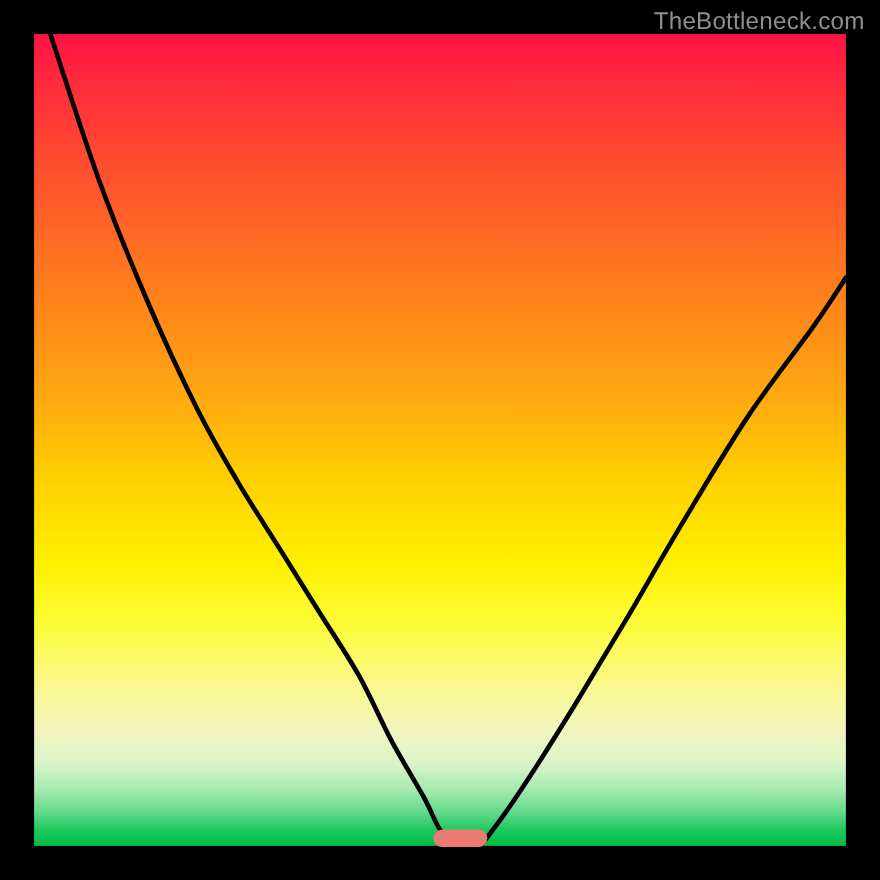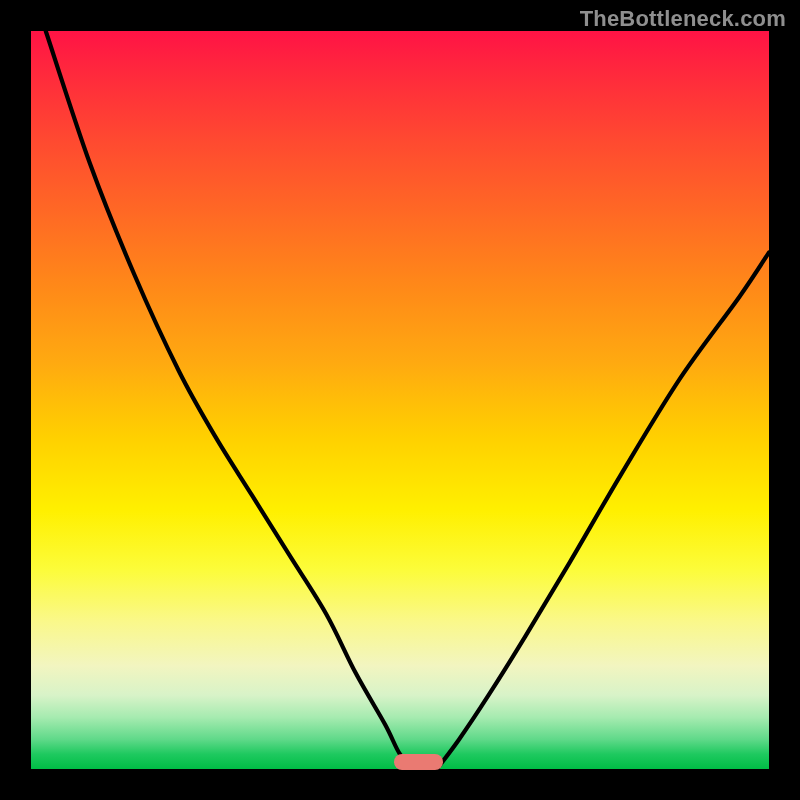--- a/index.html
+++ b/index.html
@@ -44,21 +44,21 @@
       #00bd45 100%
     );
   }
   .watermark {
     position: absolute;
     top: 6px;
     right: 14px;
     color: #8f8f8f;
     font-size: 22px;
     letter-spacing: 0.2px;
-    font-weight: 700;
+    font-weight: 400;
   }
   svg.curves {
     position: absolute;
     left: 0;
     top: 0;
     width: 738px;
     height: 738px;
     overflow: visible;
   }
   .marker {

